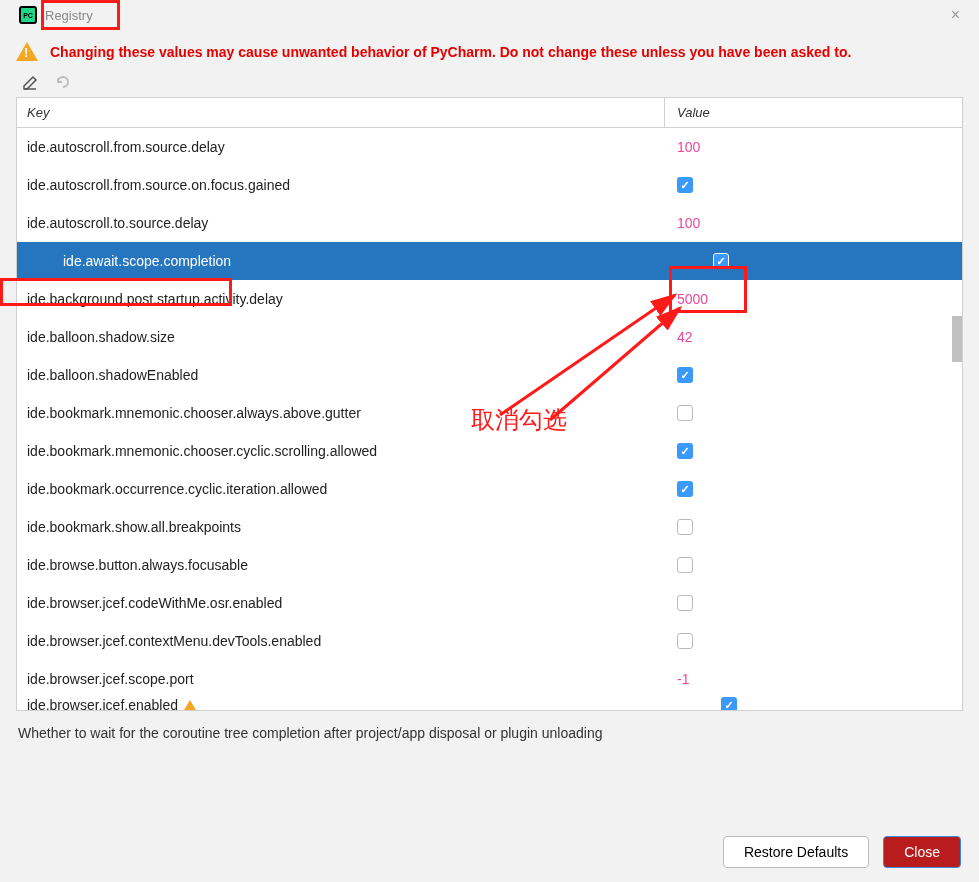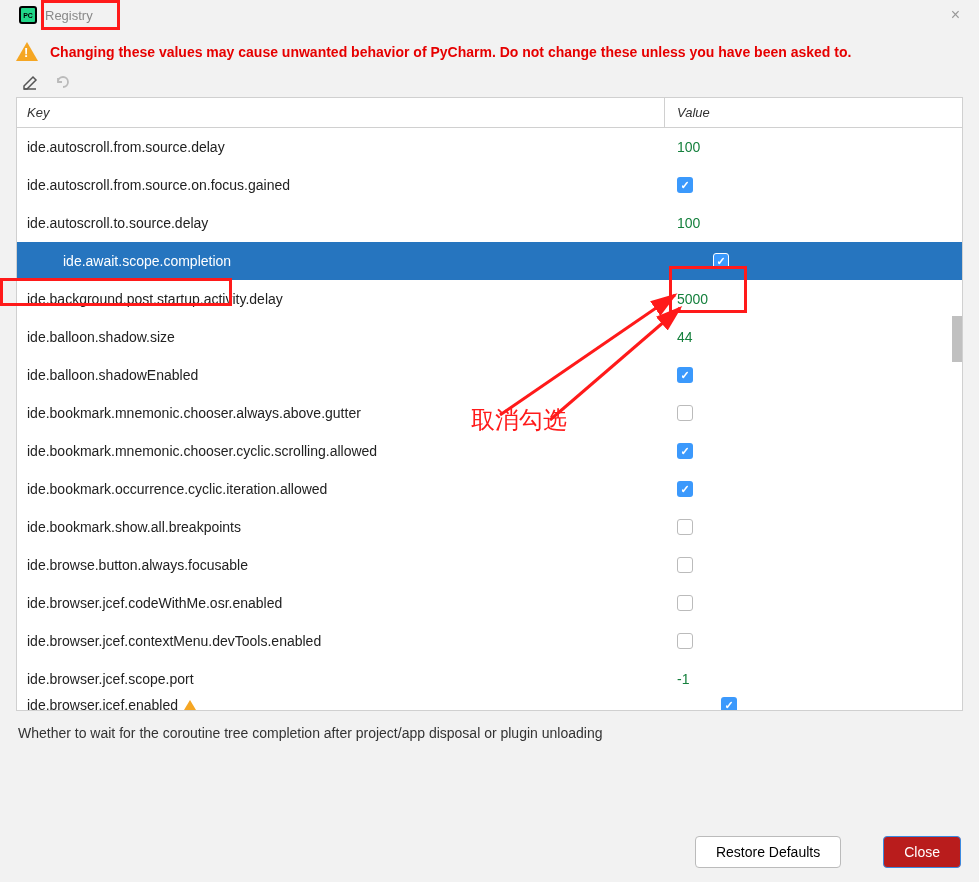--- a/index.html
+++ b/index.html
@@ -98,21 +98,21 @@
     }
     .th-key { width: 648px; padding-left: 10px; color: #333; border-right: 1px solid #d0d0d0; height:100%; display:flex; align-items:center;}
     .th-value { flex: 1; padding-left: 12px; color: #333; }
     .tbody { overflow-y: auto; height: 584px; }
     .row {
       display: flex;
       height: 38px;
       align-items: center;
     }
     .cell-key { width: 654px; padding-left: 10px; color: #222; font-size: 14px;}
-    .cell-value { flex: 1; display:flex; align-items:center; padding-left: 6px; color: #15803d; font-size:14px;}
+    .cell-value { flex: 1; display:flex; align-items:center; padding-left: 6px; color: #ec4899; font-size:14px;}
     .row.selected { background: #2675bf; color: #fff; padding-left: 36px; }
     .row.selected .cell-key, .row.selected .cell-value { color: #fff; }
     .checkbox {
       width: 16px; height: 16px;
       border-radius: 3px;
       display: inline-flex;
       align-items: center;
       justify-content: center;
     }
     .checkbox.checked { background: #3b99fc; }
@@ -152,21 +152,20 @@
       display: flex;
       gap: 14px;
     }
     .btn {
       padding: 7px 20px;
       border-radius: 4px;
       font-size: 14px;
       cursor: pointer;
       border: 1px solid #bbb;
       background: #fff;
-      margin-left: 28px;
     }
     .btn.primary {
       background: #b91c1c;
       border-color: #3b8ae0;
       color: #fff;
     }
 
     
     .anno { position: absolute; border: 3px solid #ff1a1a; pointer-events: none; }
     .anno-title { top: 0; left: 41px; width: 79px; height: 30px; }
@@ -232,21 +231,21 @@
         <div class="cell-value">
           <span class="checkbox checked"></span>
         </div>
       </div>
       <div class="row">
         <div class="cell-key">ide.background.post.startup.activity.delay</div>
         <div class="cell-value">5000</div>
       </div>
       <div class="row">
         <div class="cell-key">ide.balloon.shadow.size</div>
-        <div class="cell-value">44</div>
+        <div class="cell-value">42</div>
       </div>
       <div class="row">
         <div class="cell-key">ide.balloon.shadowEnabled</div>
         <div class="cell-value">
           <span class="checkbox checked"></span>
         </div>
       </div>
       <div class="row">
         <div class="cell-key">ide.bookmark.mnemonic.chooser.always.above.gutter</div>
         <div class="cell-value">

